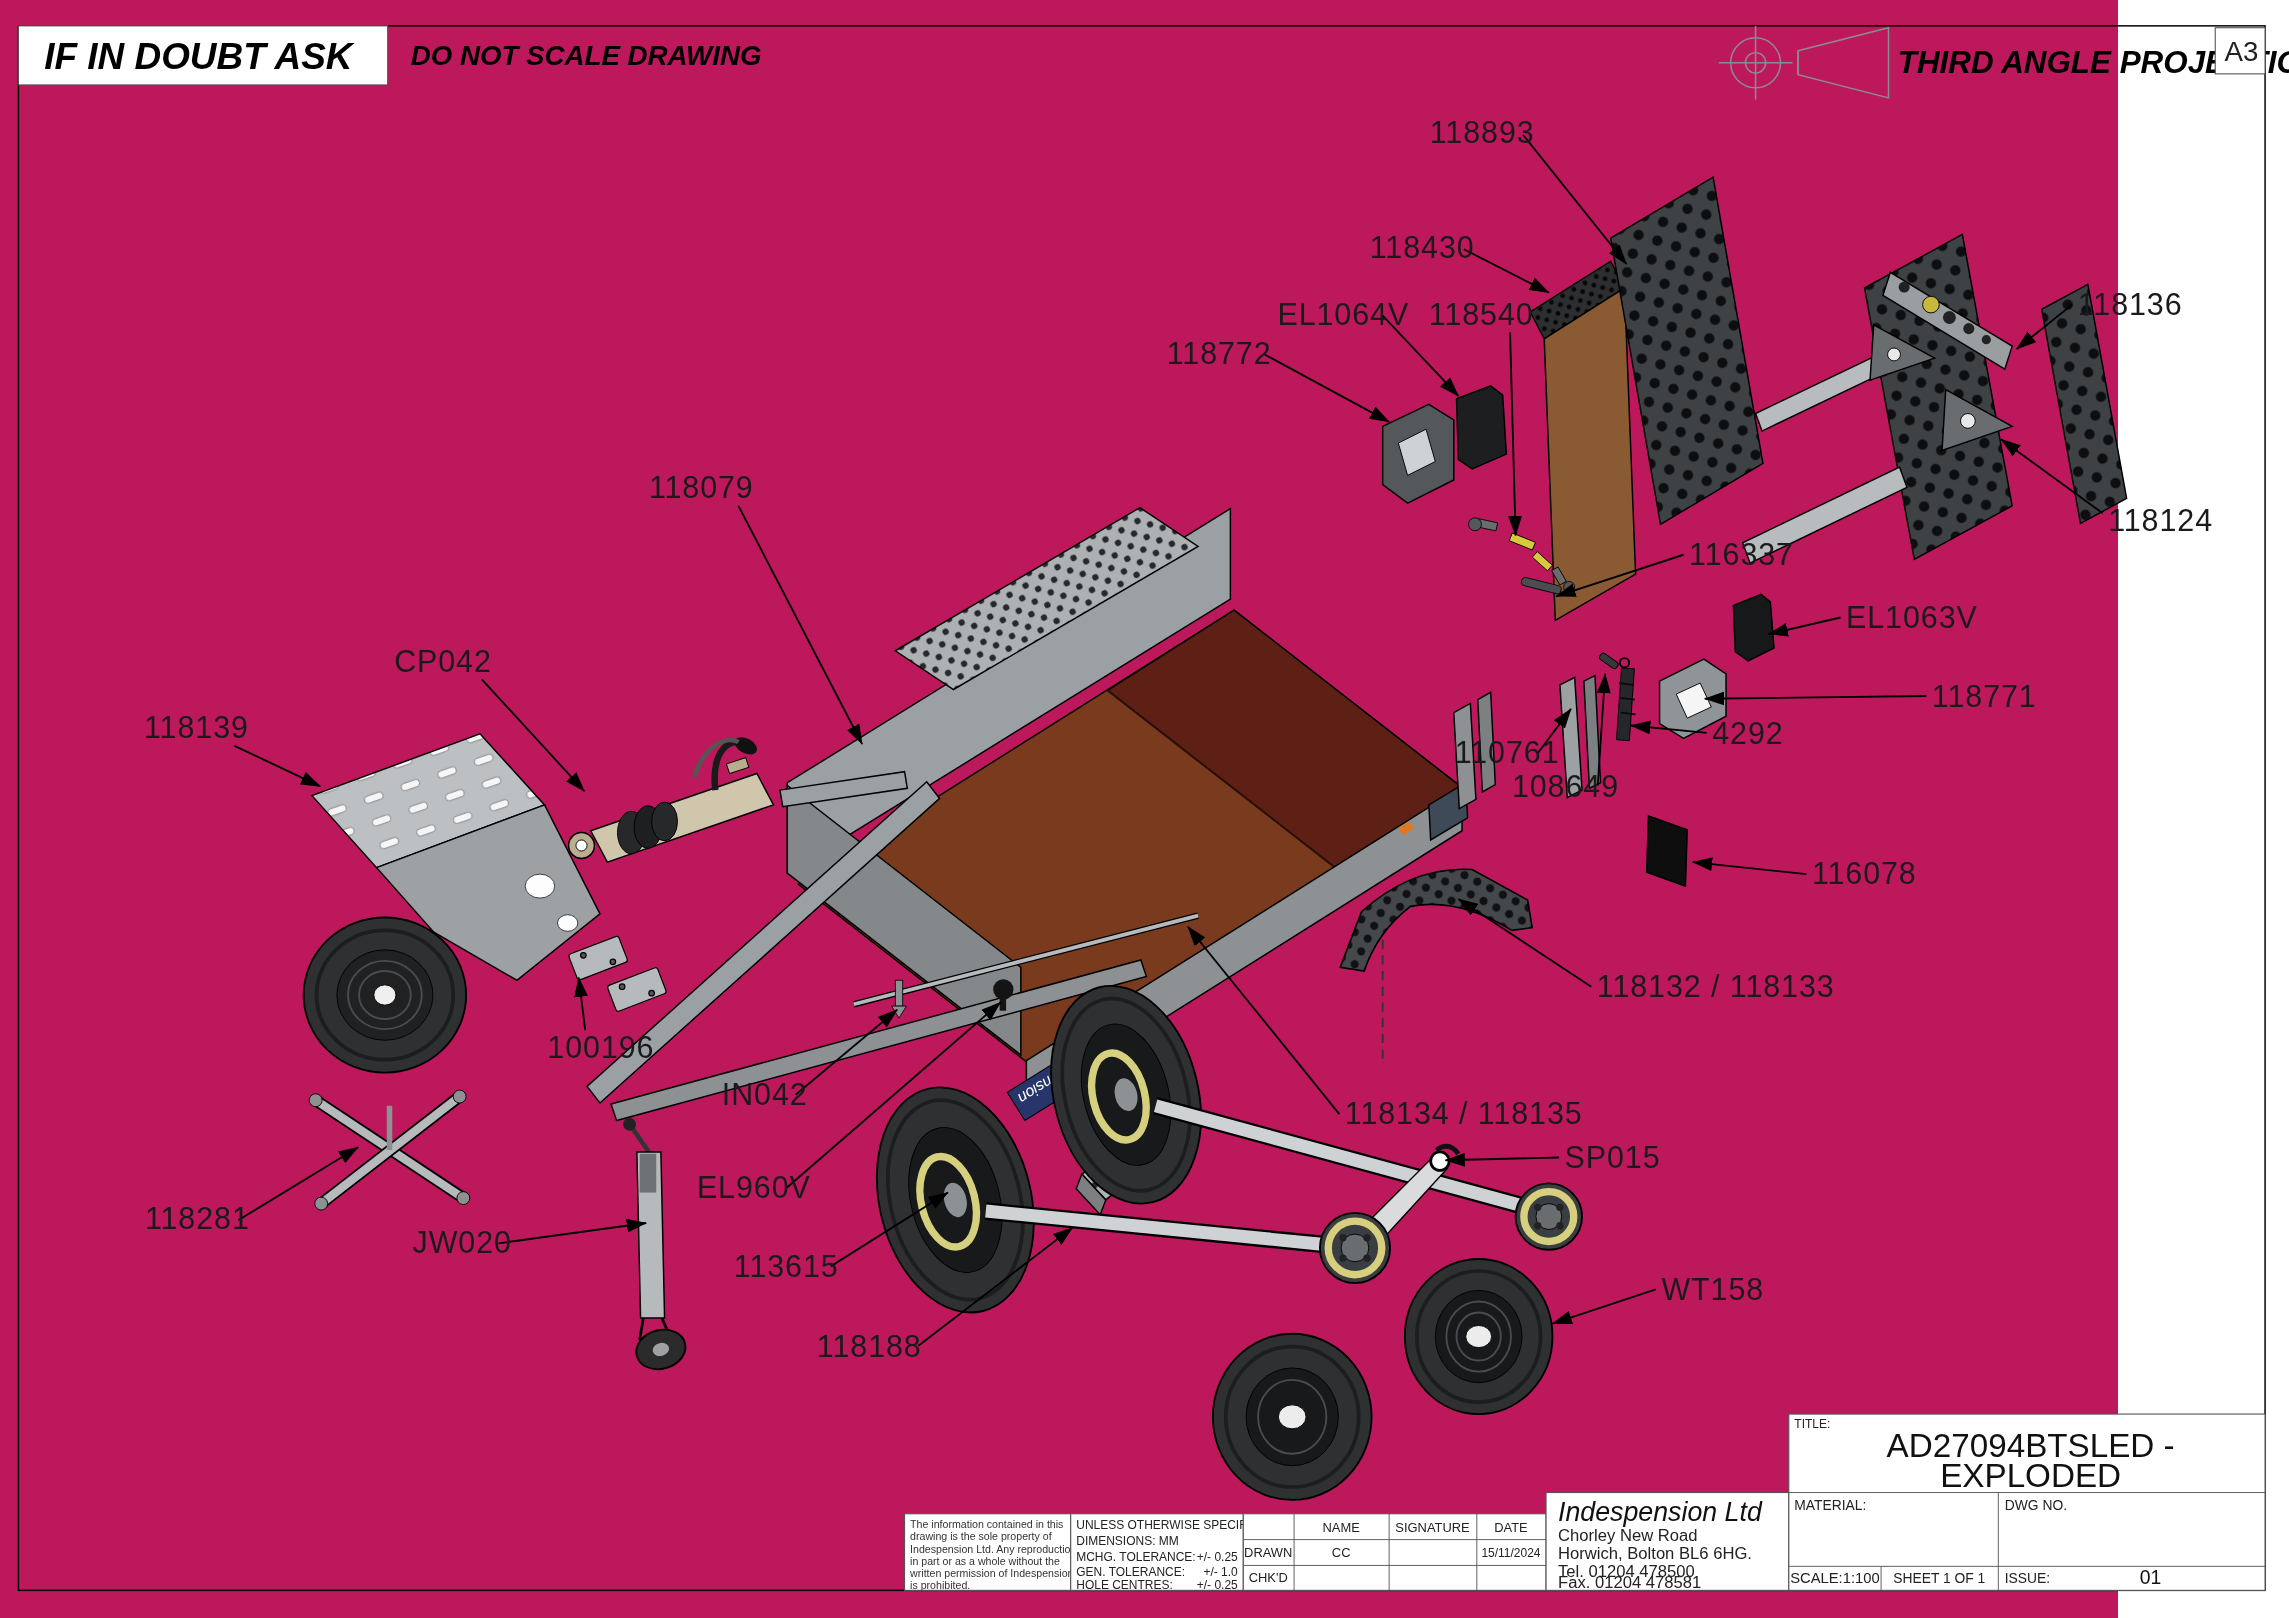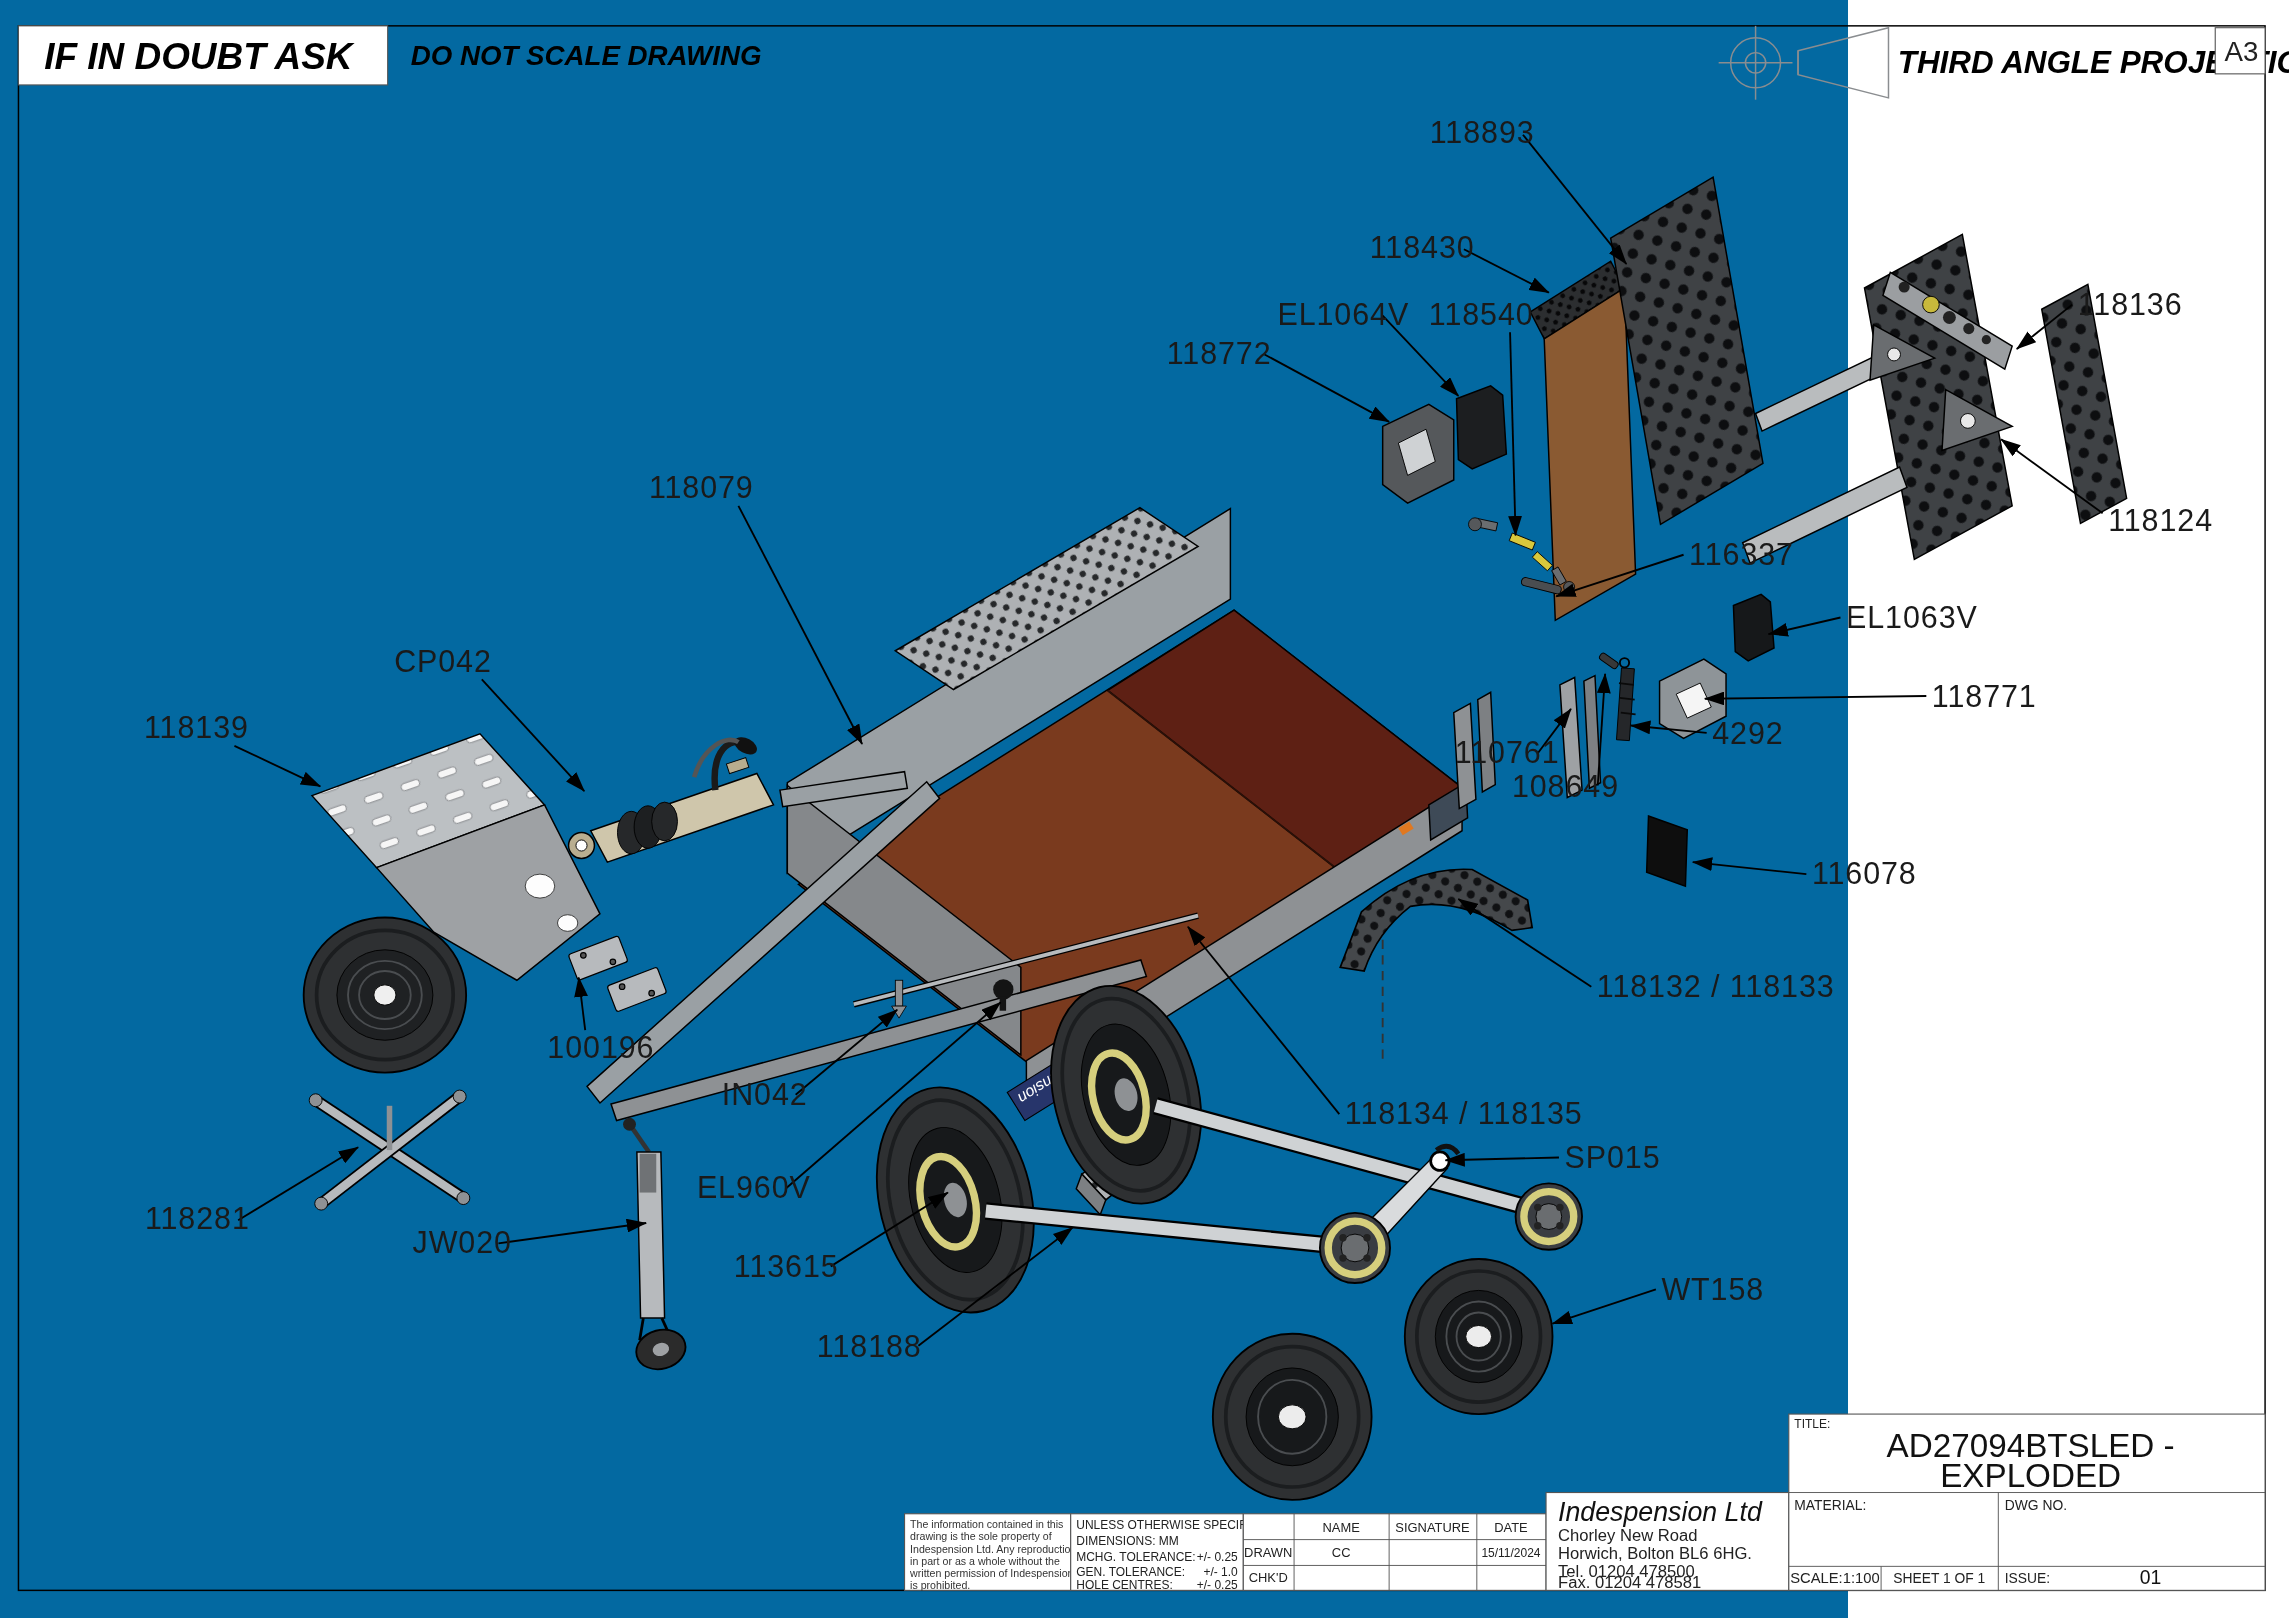--- a/index.html
+++ b/index.html
@@ -1,16 +1,16 @@
 <!DOCTYPE html>
 <html style="font-size:14.8px"><head>
 <meta charset="utf-8">
 <style>
   html,body{margin:0;padding:0;background:#fff;}
-  .page{position:relative;width:1848px;height:1619px;background:#0369a1;font-family:"Liberation Sans",sans-serif;text-decoration:underline;}
+  .page{position:relative;width:2118px;height:1619px;background:#be185d;font-family:"Liberation Sans",sans-serif;text-decoration:underline;}
   svg{display:block;}
   .lbl{font-family:"Liberation Sans",sans-serif;font-size:33px;fill:#1a1a1a;letter-spacing:1px;}
   .ld{stroke:#000;stroke-width:2;fill:none;}
   .hdr-big{font-family:"Liberation Sans",sans-serif;font-weight:bold;font-style:italic;fill:#000;}
   .tb-small{font-family:"Liberation Sans",sans-serif;fill:#333;}
   .tb-light{font-family:"Liberation Sans",sans-serif;fill:#222;}
   .frame{fill:none;stroke:#000;stroke-width:1.6;}
   .box{fill:#fff;stroke:#555;stroke-width:1.2;}
   .ol{stroke:#000;stroke-width:1.6;}
 </style>

